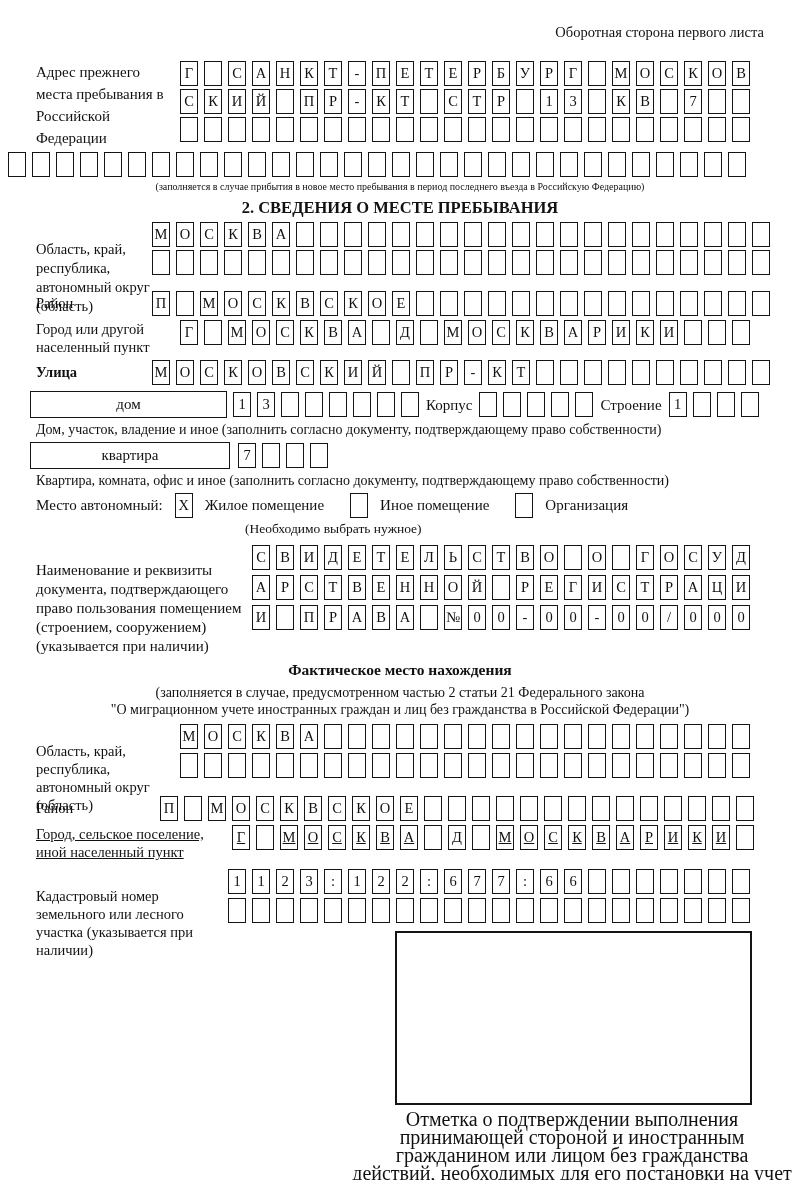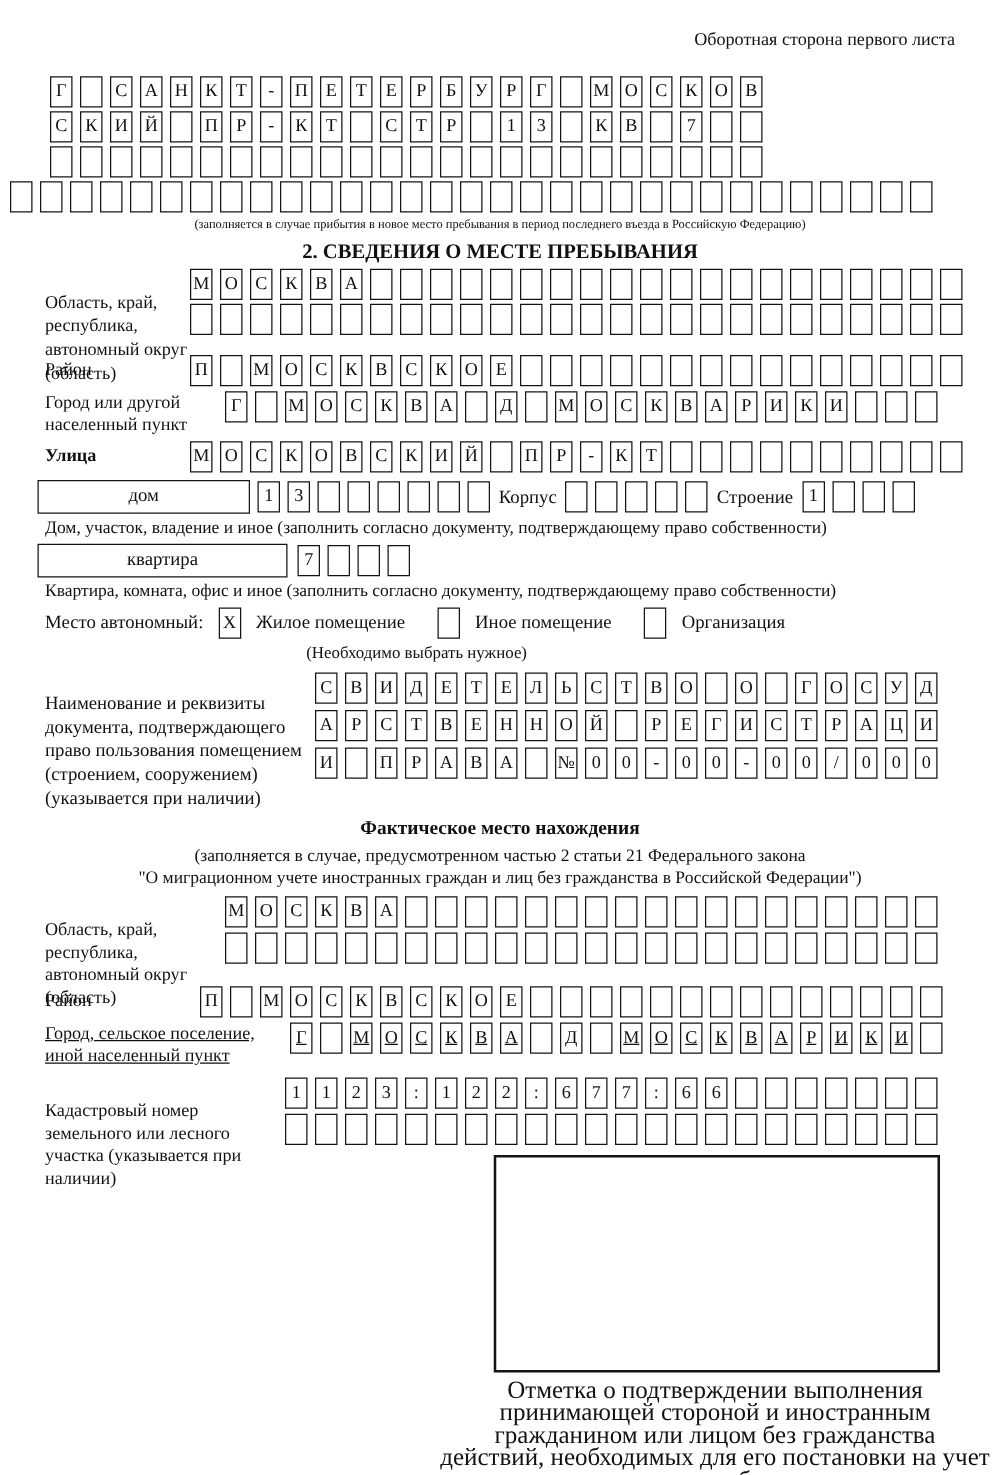--- a/index.html
+++ b/index.html
@@ -62,20 +62,21 @@
   .m-l-228 { margin-left: 192px; }
 </style>
 </head>
 <body>
 
 <div class="page">
 
   <div class="hdr-note">Оборотная сторона первого листа</div>
 
   <div class="sect flexrow" style="margin-top:20px;">
+    <div class="lbl-prev">Адрес прежнего места пребывания в Российской Федерации</div>
     <div style="margin-left:4px;">
       <div class="cells">
           <span class="cell">Г</span>
           <span class="cell"></span>
           <span class="cell">С</span>
           <span class="cell">А</span>
           <span class="cell">Н</span>
           <span class="cell">К</span>
           <span class="cell">Т</span>
           <span class="cell">-</span>
@@ -337,21 +338,21 @@
         <span class="cell"></span>
         <span class="cell"></span>
         <span class="cell"></span>
         <span class="cell"></span>
         <span class="cell"></span>
         <span class="cell"></span>
       </div>
   </div>
 
   <div class="flexrow" style="padding-left:30px; margin-top:6px; align-items:center;">
-    <div class="namebox" style="width:170px;">дом</div>
+    <div class="namebox" style="width:197px;">дом</div>
     <div class="cells" style="margin-left:6px;">
         <span class="cell">1</span>
         <span class="cell">3</span>
         <span class="cell"></span>
         <span class="cell"></span>
         <span class="cell"></span>
         <span class="cell"></span>
         <span class="cell"></span>
         <span class="cell"></span>
       </div>

